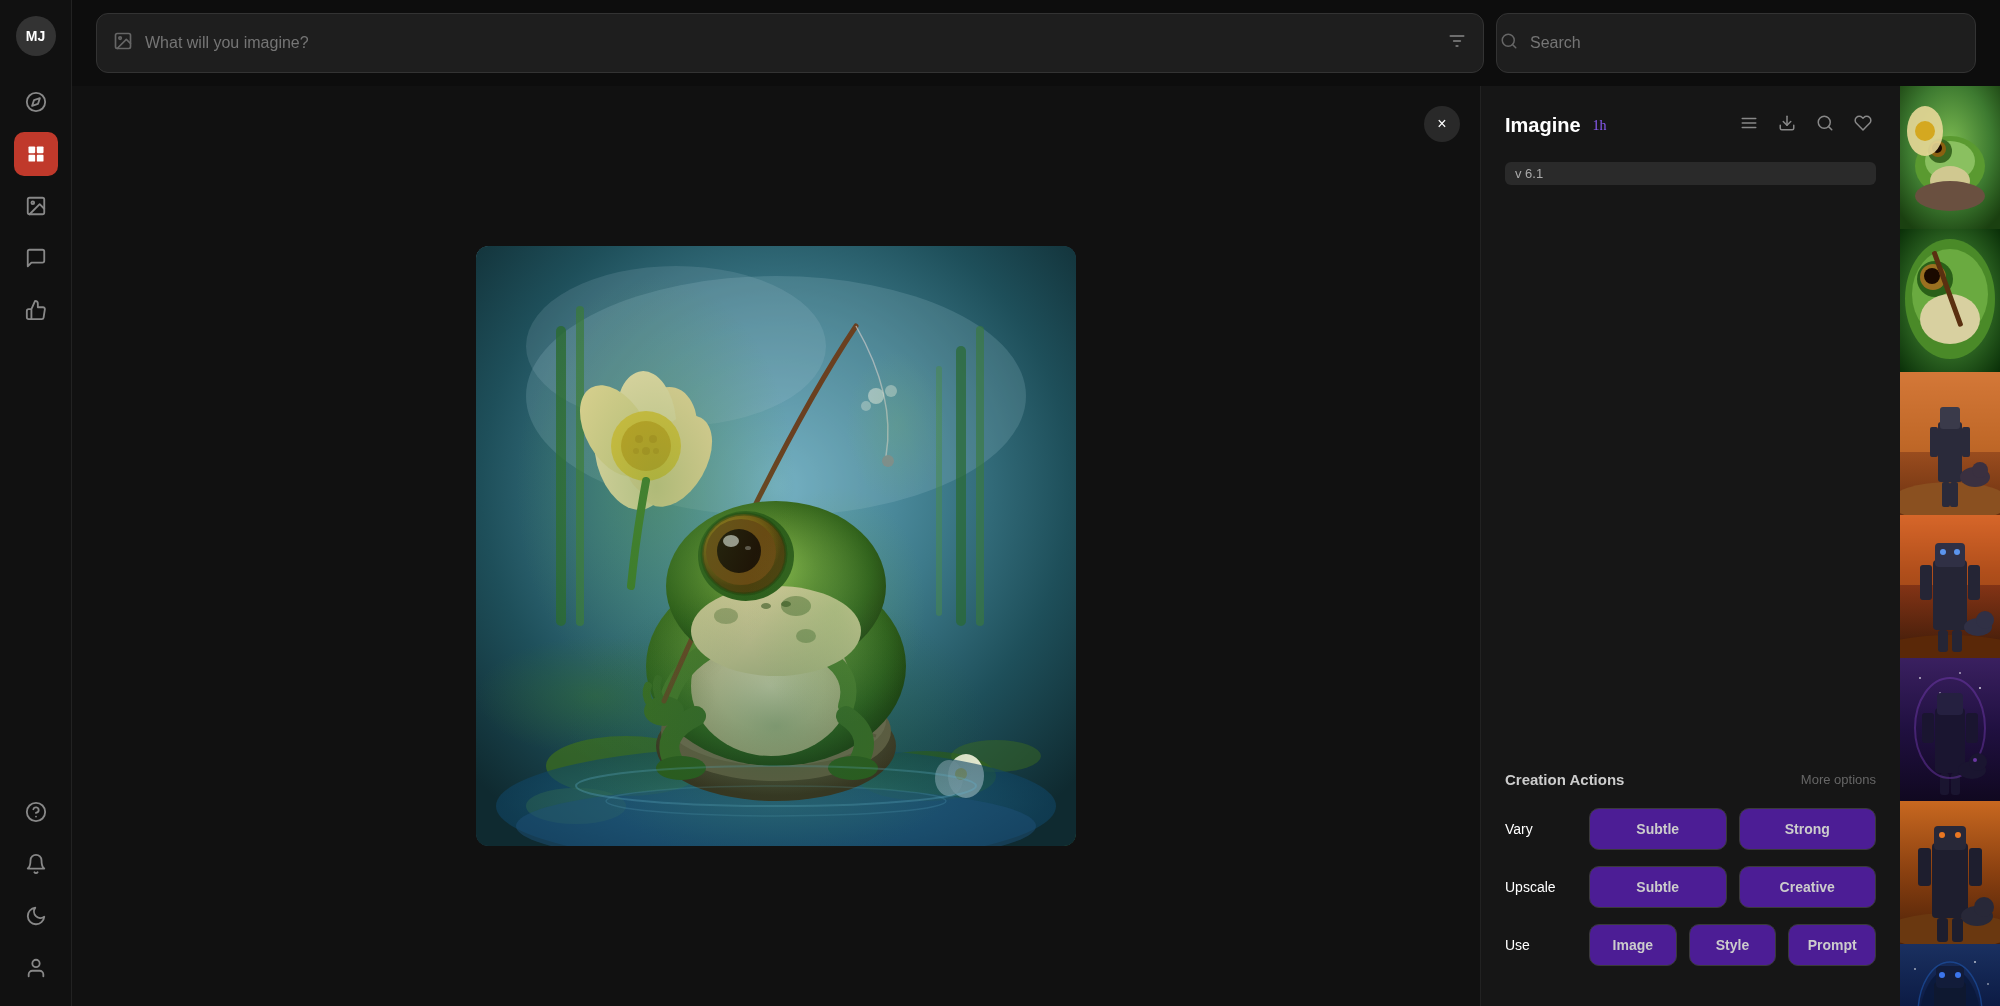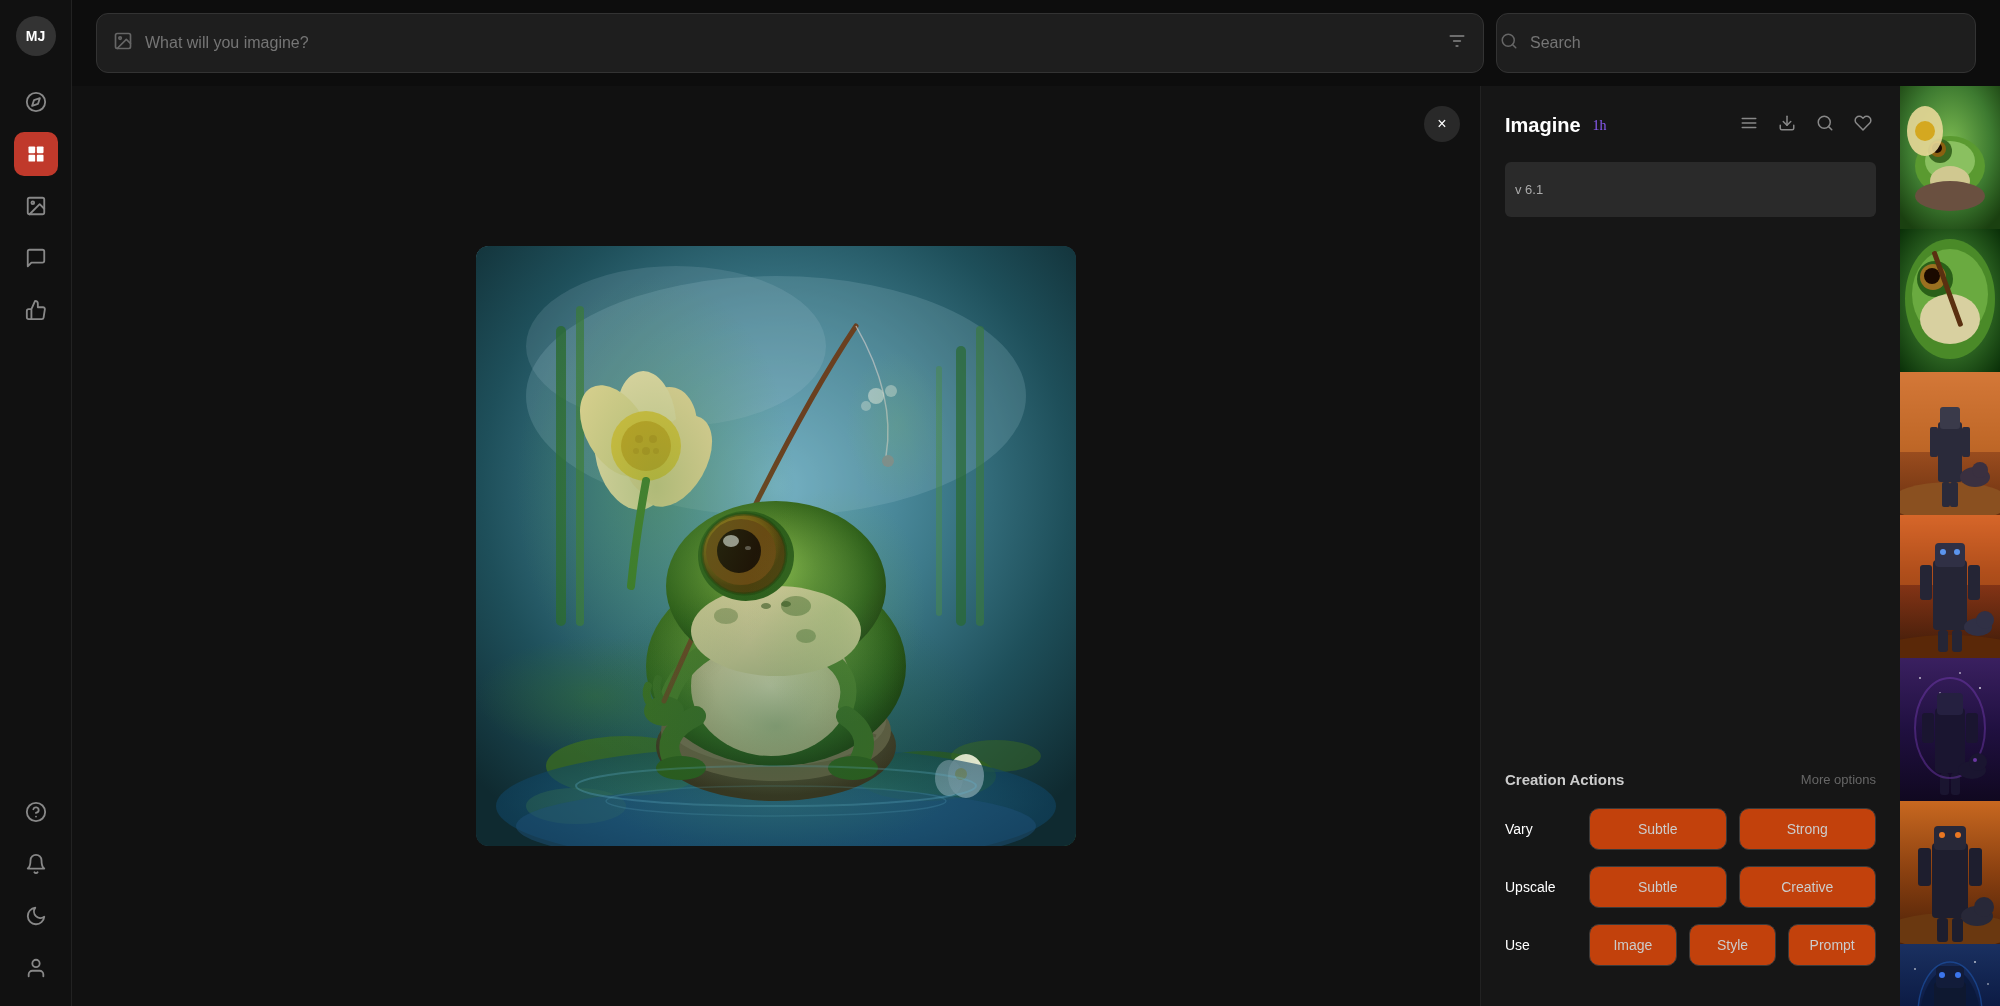--- a/index.html
+++ b/index.html
@@ -259,21 +259,21 @@
       color: #ddd;
       margin-bottom: 14px;
       line-height: 1.5;
     }
 
     .version-badge {
       display: inline-flex;
       align-items: center;
       background: #2a2a2a;
       border-radius: 6px;
-      padding: 20px 10px;
+      padding: 4px 10px;
       font-size: 13px;
       color: #aaa;
       margin-bottom: 24px;
     }
 
     .creation-actions-section {
       margin-top: auto;
     }
 
     .creation-actions-header {
@@ -305,26 +305,26 @@
     .action-label {
       width: 72px;
       font-size: 14px;
       color: #ffffff;
       flex-shrink: 0;
     }
 
     .action-btn {
       flex: 1;
       padding: 12px 16px;
-      background: #c2410c;
+      background: #4c1d95;
       border: 1px solid #3a3a3a;
       border-radius: 10px;
       color: #ccc;
       font-size: 14px;
-      font-weight: 400;
+      font-weight: 700;
       cursor: pointer;
       transition: background 0.2s;
     }
 
     
     .thumbnail-strip {
       width: 100px;
       height: 100%;
       display: flex;
       flex-direction: column;

